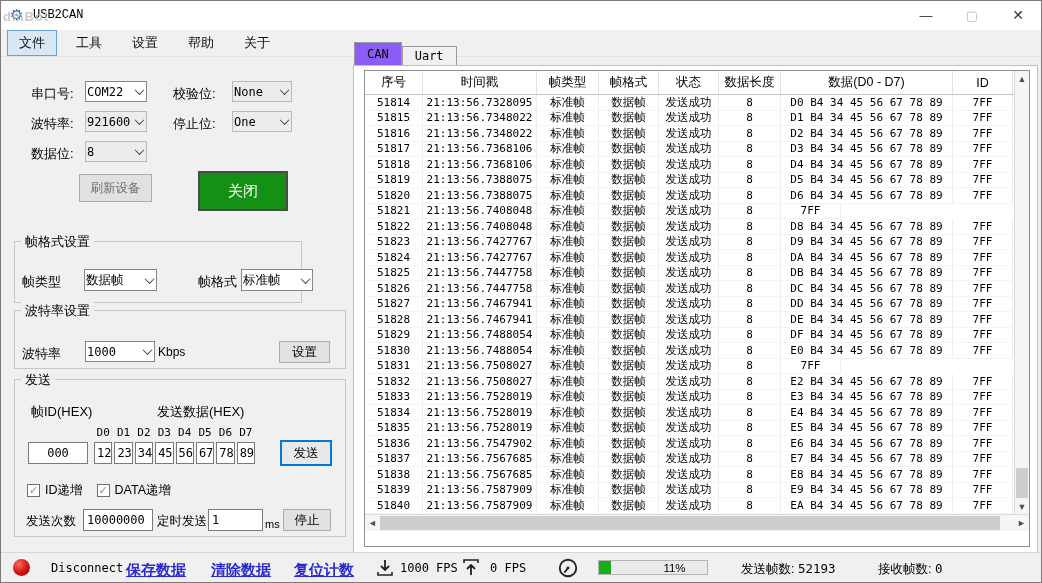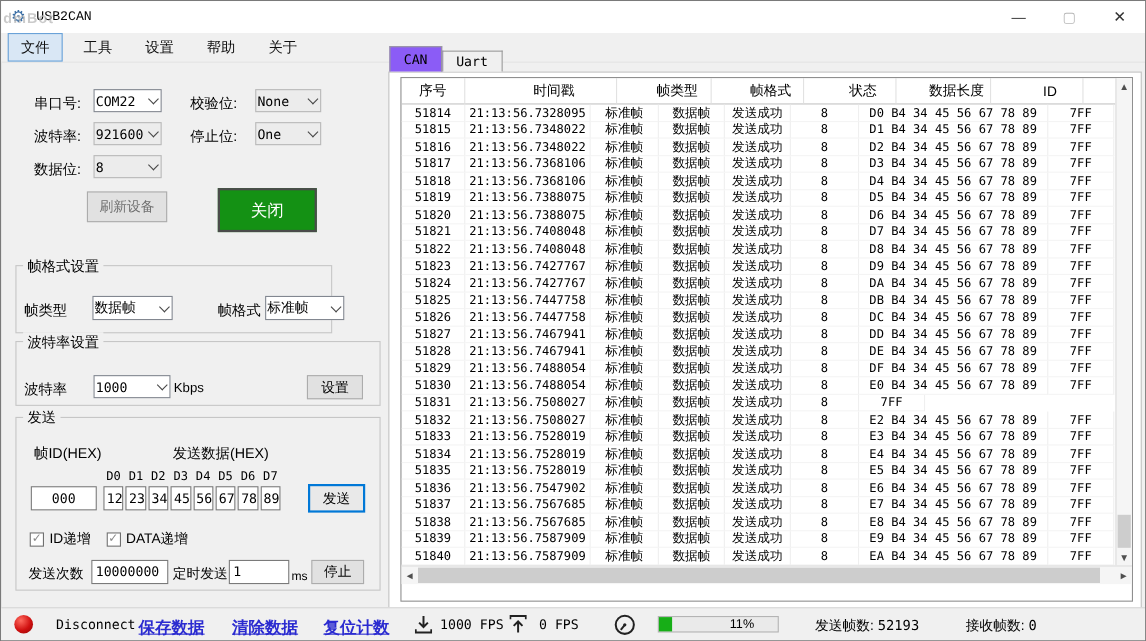--- a/index.html
+++ b/index.html
@@ -43,21 +43,21 @@
   .cb { display:flex; align-items:center; gap:5px; font-size:12.5px; }
   .cb .box { width:13px; height:13px; border:1px solid #707070; background:#fff; display:flex; align-items:center; justify-content:center; font-size:11px; color:#8a8a8a; line-height:1; }
   
   #tab-panel { position:absolute; left:352px; top:64px; width:685px; height:489px; background:#fff; border:1px solid #bfbfbf; }
   #tabs { position:absolute; left:353px; top:41px; display:flex; align-items:flex-end; }
   .tab { font-family:"DejaVu Sans Mono",monospace; font-size:12px; padding:3px 12px 4px 12px; border:1px solid #9a9a9a; border-bottom:none; background:#f0f0f0; height:19px; display:flex; align-items:center; }
   .tab.active { background:#8b5cf6; height:23px; position:relative; z-index:3; }
   
   #table { position:absolute; left:363px; top:69px; width:666px; height:477px; border:1px solid #8f8f8f; background:#fff;
            display:grid; grid-template-columns:649px 15px; grid-template-rows:24px 419px 17px; }
-  #thead { grid-column:1; grid-row:1; display:flex; border-bottom:1px solid #c4c4c4;gap:24px; }
+  #thead { grid-column:1; grid-row:1; display:flex; border-bottom:1px solid #c4c4c4; }
   .hcell { display:flex; align-items:center; justify-content:center; font-size:12.5px; border-right:1px solid #e2e2e2; color:#000; white-space:nowrap; }
   #tbody { grid-column:1; grid-row:2; overflow:hidden; }
   .trow { display:flex; height:15.5px; }
   .tcell { display:flex; align-items:center; justify-content:center; font-size:11px; border-right:1px solid #efefef; border-bottom:1px solid #f4f4f4; white-space:nowrap; overflow:hidden; }
   .tcell.cn { font-size:11.5px; }
   .c0{width:58px}.c1{width:114px}.c2{width:62px}.c3{width:60px}.c4{width:60px}.c5{width:62px}.c6{width:172px}.c7{width:60px}
   
   #vscroll { grid-column:2; grid-row:1 / span 2; background:#f5f5f5; border-left:1px solid #dcdcdc; position:relative; }
   #hscroll { grid-column:1 / span 2; grid-row:3; background:#f5f5f5; border-top:1px solid #dcdcdc; position:relative; }
   .sb-arrow { position:absolute; color:#505050; font-size:9px; display:flex; align-items:center; justify-content:center; }
@@ -209,20 +209,21 @@
     </div>
 
   <div id="table">
     <div id="thead">
         <div class="hcell c0">序号</div>
         <div class="hcell c1">时间戳</div>
         <div class="hcell c2">帧类型</div>
         <div class="hcell c3">帧格式</div>
         <div class="hcell c4">状态</div>
         <div class="hcell c5">数据长度</div>
+        <div class="hcell c6">数据(D0 - D7)</div>
         <div class="hcell c7">ID</div>
       </div>
     <div id="tbody">
         <div class="trow">
           <div class="tcell c0 mono">51814</div>
           <div class="tcell c1 mono">21:13:56.7328095</div>
           <div class="tcell c2 cn">标准帧</div>
           <div class="tcell c3 cn">数据帧</div>
           <div class="tcell c4 cn">发送成功</div>
           <div class="tcell c5 mono">8</div>
@@ -289,21 +290,20 @@
           <div class="tcell c6 mono">D6 B4 34 45 56 67 78 89</div>
           <div class="tcell c7 mono">7FF</div>
         </div>
         <div class="trow">
           <div class="tcell c0 mono">51821</div>
           <div class="tcell c1 mono">21:13:56.7408048</div>
           <div class="tcell c2 cn">标准帧</div>
           <div class="tcell c3 cn">数据帧</div>
           <div class="tcell c4 cn">发送成功</div>
           <div class="tcell c5 mono">8</div>
-          <div class="tcell c6 mono">D7 B4 34 45 56 67 78 89</div>
           <div class="tcell c7 mono">7FF</div>
         </div>
         <div class="trow">
           <div class="tcell c0 mono">51822</div>
           <div class="tcell c1 mono">21:13:56.7408048</div>
           <div class="tcell c2 cn">标准帧</div>
           <div class="tcell c3 cn">数据帧</div>
           <div class="tcell c4 cn">发送成功</div>
           <div class="tcell c5 mono">8</div>
           <div class="tcell c6 mono">D8 B4 34 45 56 67 78 89</div>

